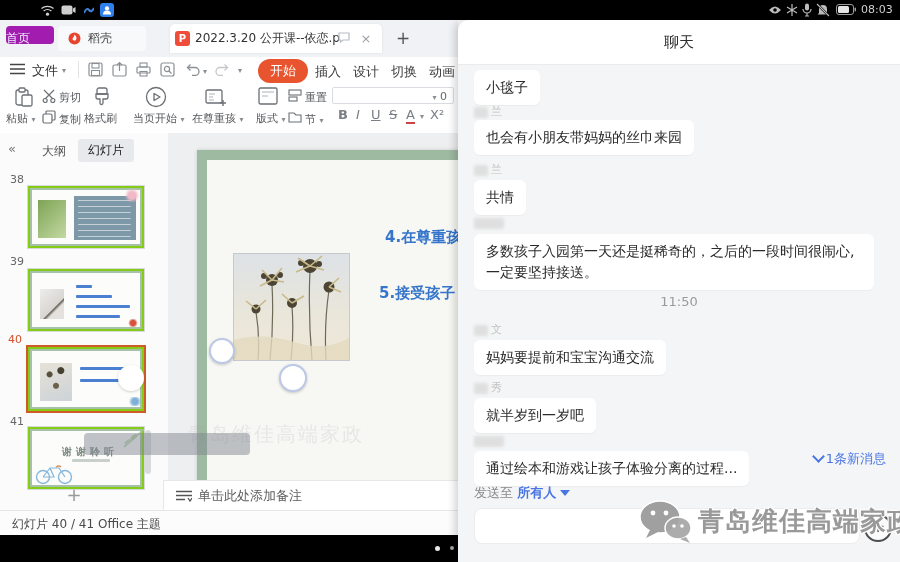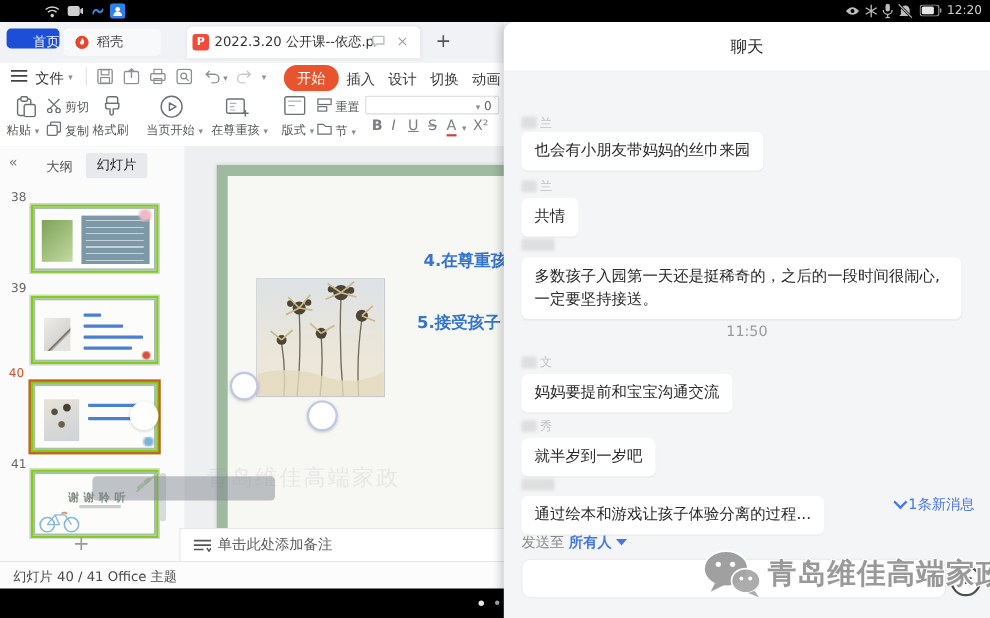--- a/index.html
+++ b/index.html
@@ -4,22 +4,22 @@
 <style>
   html,body{margin:0;padding:0;background:#222;}
   .root{position:relative;width:900px;height:562px;overflow:hidden;background:#fff;
         font-family:"DejaVu Sans","Liberation Sans",sans-serif;color:#333;}
   .abs{position:absolute;}
   
   .statusbar{left:0;top:0;width:900px;height:20px;background:#000;}
   .sb-time{color:#cfcfcf;font-size:11px;line-height:20px;}
   
   .tabbar{left:0;top:20px;width:458px;height:37px;background:#f1f2f5;border-bottom:1px solid #e4e6e9;}
-  .tab-home{left:6px;top:6px;width:48px;height:18px;background:#1d4ed8;border-radius:4px;
-            color:#eef2ff;font-size:12px;text-align:right;line-height:25px;}
+  .tab-home{left:6px;top:6px;width:48px;height:18px;background:#a21caf;border-radius:4px;
+            color:#eef2ff;font-size:12px;text-align:left;line-height:25px;}
   .tab-docer{left:58px;top:6px;width:88px;height:25px;background:#f8f9fa;border-radius:4px;
              font-size:12px;color:#444;line-height:25px;}
   .tab-doc{left:170px;top:4px;width:212px;height:29px;background:#fff;border-radius:5px 5px 0 0;
            font-size:12px;color:#333;box-shadow:0 0 3px rgba(0,0,0,.07);}
   .doc-picon{left:5px;top:7px;width:15px;height:15px;background:#ef4c3a;border-radius:3px;color:#fff;
              font-size:10px;font-weight:bold;text-align:center;line-height:15px;}
   .tab-title{left:25px;top:0;width:145px;height:29px;line-height:29px;white-space:nowrap;overflow:hidden;}
   .tab-x{left:186px;top:0;width:20px;height:29px;line-height:29px;color:#9aa0a6;font-size:13px;text-align:center;}
   .tab-bub{left:168px;top:8px;color:#b6bcc4;}
   .tab-add{left:390px;top:4px;width:26px;height:29px;color:#555;font-size:17px;text-align:center;line-height:29px;}
@@ -146,21 +146,21 @@
           <path d="M1 1 L13 13" stroke="#bdbdbd" stroke-width="1.1"></path>
         </svg>
     </span>
     <span class="abs" style="left:836px;top:4px;">
       <svg width="20" height="11" viewBox="0 0 20 11">
           <rect x="0.5" y="0.5" width="17" height="10" rx="2.5" fill="none" stroke="#9d9d9d"></rect>
           <rect x="2" y="2" width="11" height="7" rx="1.5" fill="#e6e6e6"></rect>
           <rect x="18.5" y="3.5" width="1.5" height="4" rx="0.7" fill="#9d9d9d"></rect>
         </svg>
     </span>
-    <span class="abs sb-time" style="left:861px;top:0;">12:20</span>
+    <span class="abs sb-time" style="left:861px;top:0;">08:03</span>
   </div>
 
   <div class="abs tabbar">
     <div class="abs tab-home">首页</div>
     <div class="abs tab-docer">
       <span class="abs" style="left:10px;top:6px;">
         <svg width="13" height="13" viewBox="0 0 13 13">
             <circle cx="6.5" cy="6.5" r="6" fill="#e8452e"></circle>
             <path d="M6.5 2.5 C8.5 4.5 9 6 8 8 A2.2 2.2 0 0 1 4.5 7 C4.5 5.5 6.5 5 6.5 2.5 Z" fill="#fff"></path>
           </svg>
@@ -446,20 +446,21 @@
   <div class="abs navbar">
     <span class="navdot" style="left:435px;top:11px;"></span>
     <span class="navdot" style="left:450px;top:11px;width:4px;height:4px;opacity:.7;"></span>
   </div>
 
   <div class="abs chat">
     <div class="chat-header">
       <div class="chat-title">聊天</div>
     </div>
 
+    <div class="bubble" style="top:50px;">小毯子</div>
 
     <div class="sender" style="top:84px;"><span class="blurchip"></span><span>兰</span></div>
     <div class="bubble" style="top:100px;">也会有小朋友带妈妈的丝巾来园</div>
 
     <div class="sender" style="top:142px;"><span class="blurchip"></span><span>兰</span></div>
     <div class="bubble" style="top:160px;">共情</div>
 
     <div class="sender" style="top:196px;"><span class="blurchip" style="width:30px;"></span><span></span></div>
     <div class="bubble" style="top:214px;width:412px;">多数孩子入园第一天还是挺稀奇的，之后的一段时间很闹心,一定要坚持接送。</div>
 

